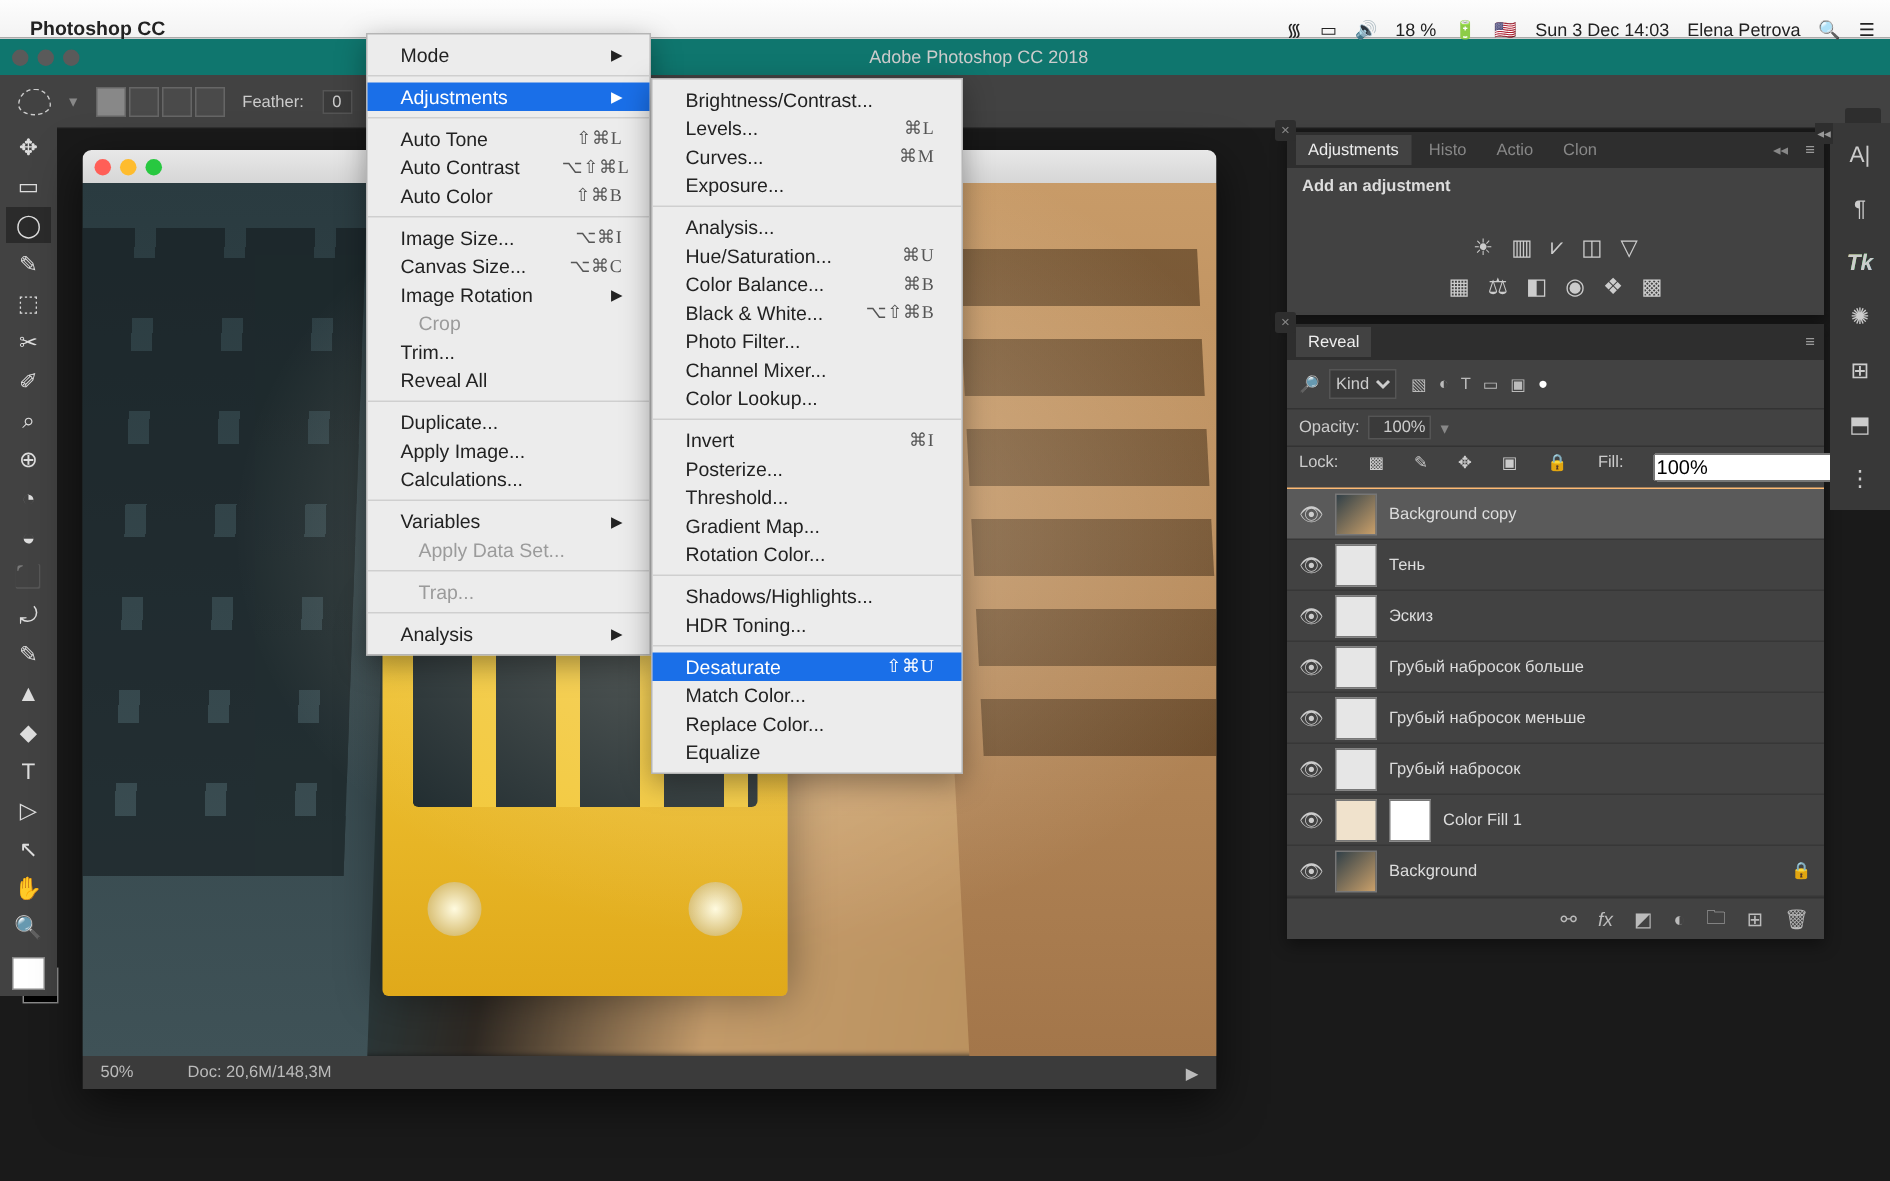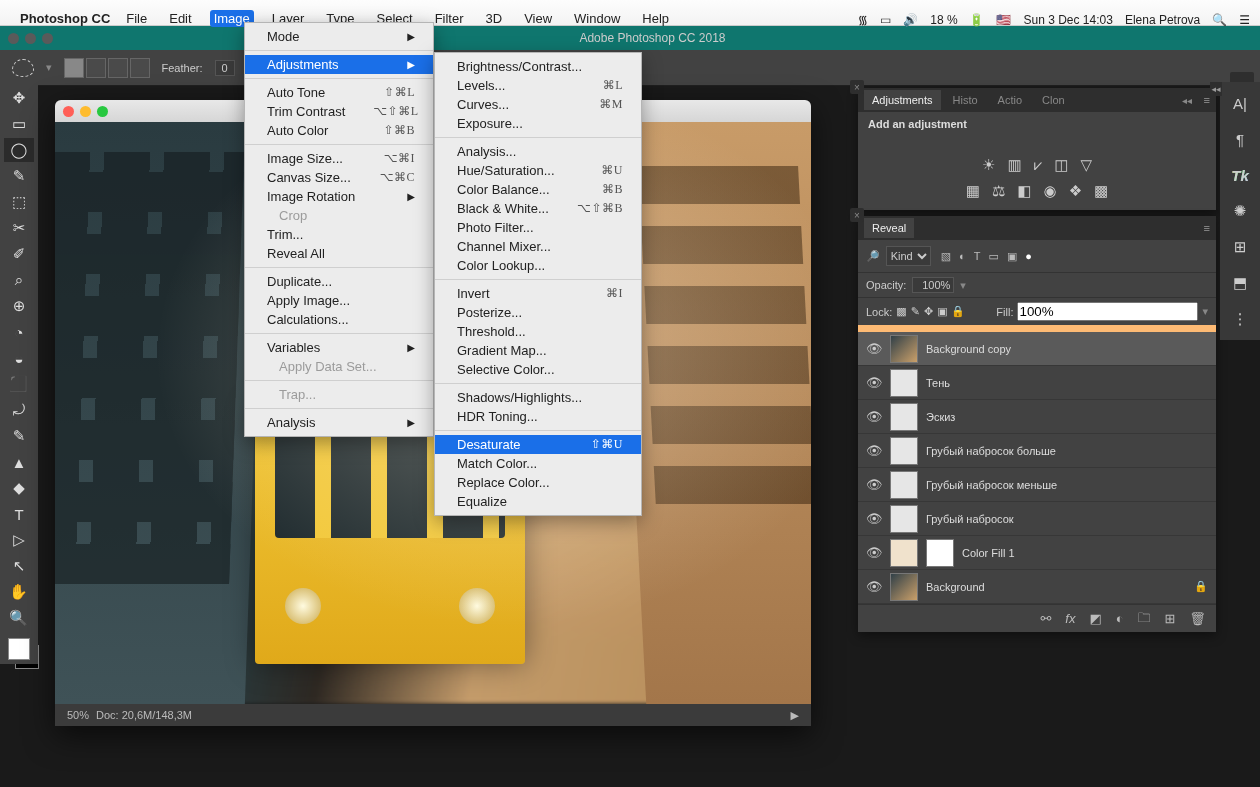--- a/index.html
+++ b/index.html
@@ -33,21 +33,21 @@
 .tool { width:30px; height:24px; display:flex; align-items:center; justify-content:center; color:#ddd; font-size:15px; cursor:pointer; }
 .tool.active { background:#2b2b2b; }
 .swatch-fg { width:22px; height:22px; border:1px solid #888; background:#fff; margin-top:6px; position:relative; }
 .swatch-fg::after { content:""; position:absolute; left:6px; top:6px; width:22px; height:22px; background:#000; border:1px solid #888; z-index:-1; }
 
 
 .doc-window { position:absolute; left:55px; top:100px; width:756px; height:626px; border-radius:6px 6px 0 0; overflow:hidden; box-shadow:0 10px 30px rgba(0,0,0,.6); }
 .doc-titlebar { height:22px; background:linear-gradient(#e8e8e8,#d6d6d6); display:flex; align-items:center; padding:0 8px; gap:6px; }
 .doc-titlebar .dot.red{background:#ff5f57;} .doc-titlebar .dot.yel{background:#febc2e;} .doc-titlebar .dot.grn{background:#28c840;}
 .doc-canvas { width:100%; height:582px; position:relative; overflow:hidden; }
-.doc-status { height:22px; background:#3b3b3b; color:#bbb; font-size:11px; display:flex; align-items:center; padding:0 12px; gap:7px; }
+.doc-status { height:22px; background:#3b3b3b; color:#bbb; font-size:11px; display:flex; align-items:center; padding:0 12px; gap:36px; }
 .doc-status .chev { margin-left:auto; }
 
 
 .paint { position:absolute; inset:0; background:
   linear-gradient(100deg, rgba(30,60,70,.85) 0%, rgba(45,85,95,.6) 28%, rgba(90,70,50,.3) 42%, rgba(230,180,120,.85) 60%, rgba(200,150,90,.9) 100%),
   radial-gradient(circle at 75% 30%, rgba(255,230,190,.9), transparent 50%);
   filter:blur(2px) contrast(.95);
 }
 .tram { position:absolute; left:200px; bottom:40px; width:270px; height:260px; background:linear-gradient(#f2c838,#e0a91a); border-radius:8px 8px 4px 4px; box-shadow:0 0 30px rgba(0,0,0,.4); }
 .tram::before { content:""; position:absolute; top:24px; left:20px; right:20px; height:110px; background:repeating-linear-gradient(90deg,#1e2a2e 0 40px,#f2c838 40px 56px); border-radius:4px; }
@@ -83,21 +83,21 @@
 .panel .body { padding:6px 10px; }
 .adj-icons { display:flex; gap:12px; justify-content:center; padding:4px 0; color:#ccc; }
 .adj-icons span{ font-size:15px; }
 
 .layers-panel { min-height:300px; }
 .layers-top { display:flex; align-items:center; gap:6px; padding:6px 8px; border-bottom:1px solid #333; }
 .layers-top select { background:#3a3a3a; color:#ccc; border:1px solid #555; font-size:11px; height:20px; }
 .layers-top .ficons { display:flex; gap:8px; margin-left:4px; color:#bbb; }
 .layers-opts { display:flex; align-items:center; gap:6px; padding:4px 8px; border-bottom:1px solid #333; }
 .layers-opts input[type=text]{ width:42px; background:#3a3a3a; border:1px solid #555; color:#ccc; font-size:11px; text-align:right; padding:1px 3px;}
-.layers-lock { display:flex; align-items:center; gap:4px; padding:4px 8px; border-bottom:7px solid #fdba74; color:#ccc; }
+.layers-lock { display:flex; gap:20px; padding:4px 8px; border-bottom:1px solid #fdba74; color:#ccc; }
 .layer-row { display:flex; align-items:center; height:34px; padding:0 8px; gap:8px; border-bottom:1px solid #373737; }
 .layer-row.sel { background:#5a5a5a; }
 .eye { width:16px; color:#ccc; font-size:13px; }
 .thumb { width:28px; height:28px; border:1px solid #777; background:#888; flex-shrink:0; }
 .thumb.img { background:linear-gradient(135deg,#314048,#caa06a); }
 .thumb.sketch { background:#e6e6e6; }
 .thumb.fill { background:#f0e2cc; }
 .thumb.white { background:#fff; }
 .layer-name { color:#ddd; }
 .lockicon { margin-left:auto; color:#ccc; }
@@ -112,21 +112,20 @@
 
 .panel .menuicon{ margin-left:auto; color:#999; }
 .panel .tabbar .collapse{ position:absolute; right:24px; color:#888; font-size:10px;}
 </style>
 </head>
 <body>
 
 <div class="mac-menubar">
   <span class="apple"></span>
   <span class="app-name">Photoshop CC</span>
-  <span id="menubar-items"><span class="mitem">File</span><span class="mitem">Edit</span><span class="mitem active">Image</span><span class="mitem">Layer</span><span class="mitem">Type</span><span class="mitem">Select</span><span class="mitem">Filter</span><span class="mitem">3D</span><span class="mitem">View</span><span class="mitem">Window</span><span class="mitem">Help</span></span>
   <div class="right">
     <span>᯾</span>
     <span>▭</span>
     <span>🔊</span>
     <span>18 %</span>
     <span>🔋</span>
     <span>🇺🇸</span>
     <span>Sun 3 Dec  14:03</span>
     <span>Elena Petrova</span>
     <span>🔍</span>
@@ -213,21 +212,21 @@
     <div class="row hi">
       <span>Adjustments</span>
       <span class="arrow">▶</span>
     </div>
     <hr>
     <div class="row">
       <span>Auto Tone</span>
       <span class="sc">⇧⌘L</span>
     </div>
     <div class="row">
-      <span>Trim Contrast</span>
+      <span>Auto Contrast</span>
       <span class="sc">⌥⇧⌘L</span>
     </div>
     <div class="row">
       <span>Auto Color</span>
       <span class="sc">⇧⌘B</span>
     </div>
     <hr>
     <div class="row">
       <span>Image Size...</span>
       <span class="sc">⌥⌘I</span>
@@ -326,21 +325,21 @@
     <div class="row">
       <span>Posterize...</span>
     </div>
     <div class="row">
       <span>Threshold...</span>
     </div>
     <div class="row">
       <span>Gradient Map...</span>
     </div>
     <div class="row">
-      <span>Selective Color...</span>
+      <span>Rotation Color...</span>
     </div>
     <hr>
     <div class="row">
       <span>Shadows/Highlights...</span>
     </div>
     <div class="row">
       <span>HDR Toning...</span>
     </div>
     <hr>
     <div class="row hi">

